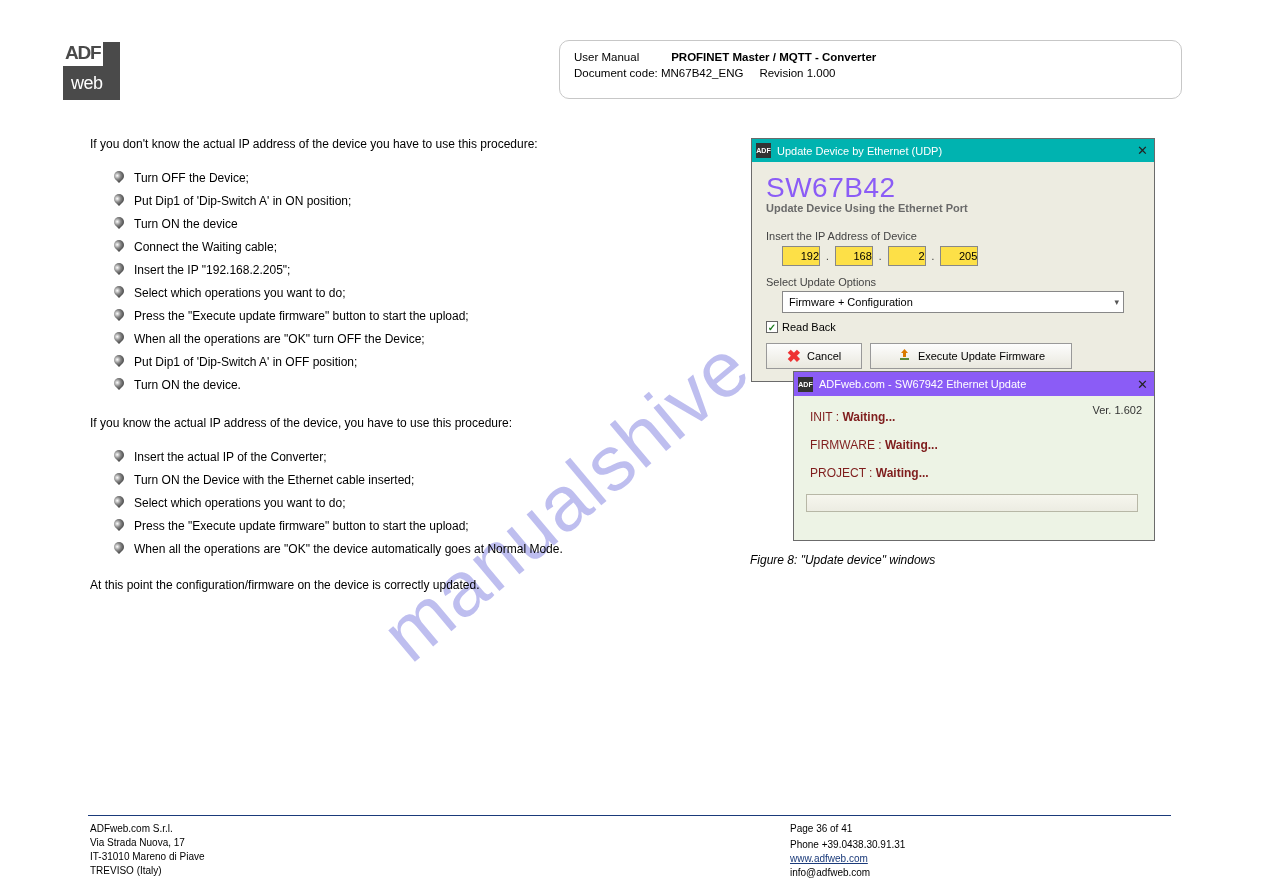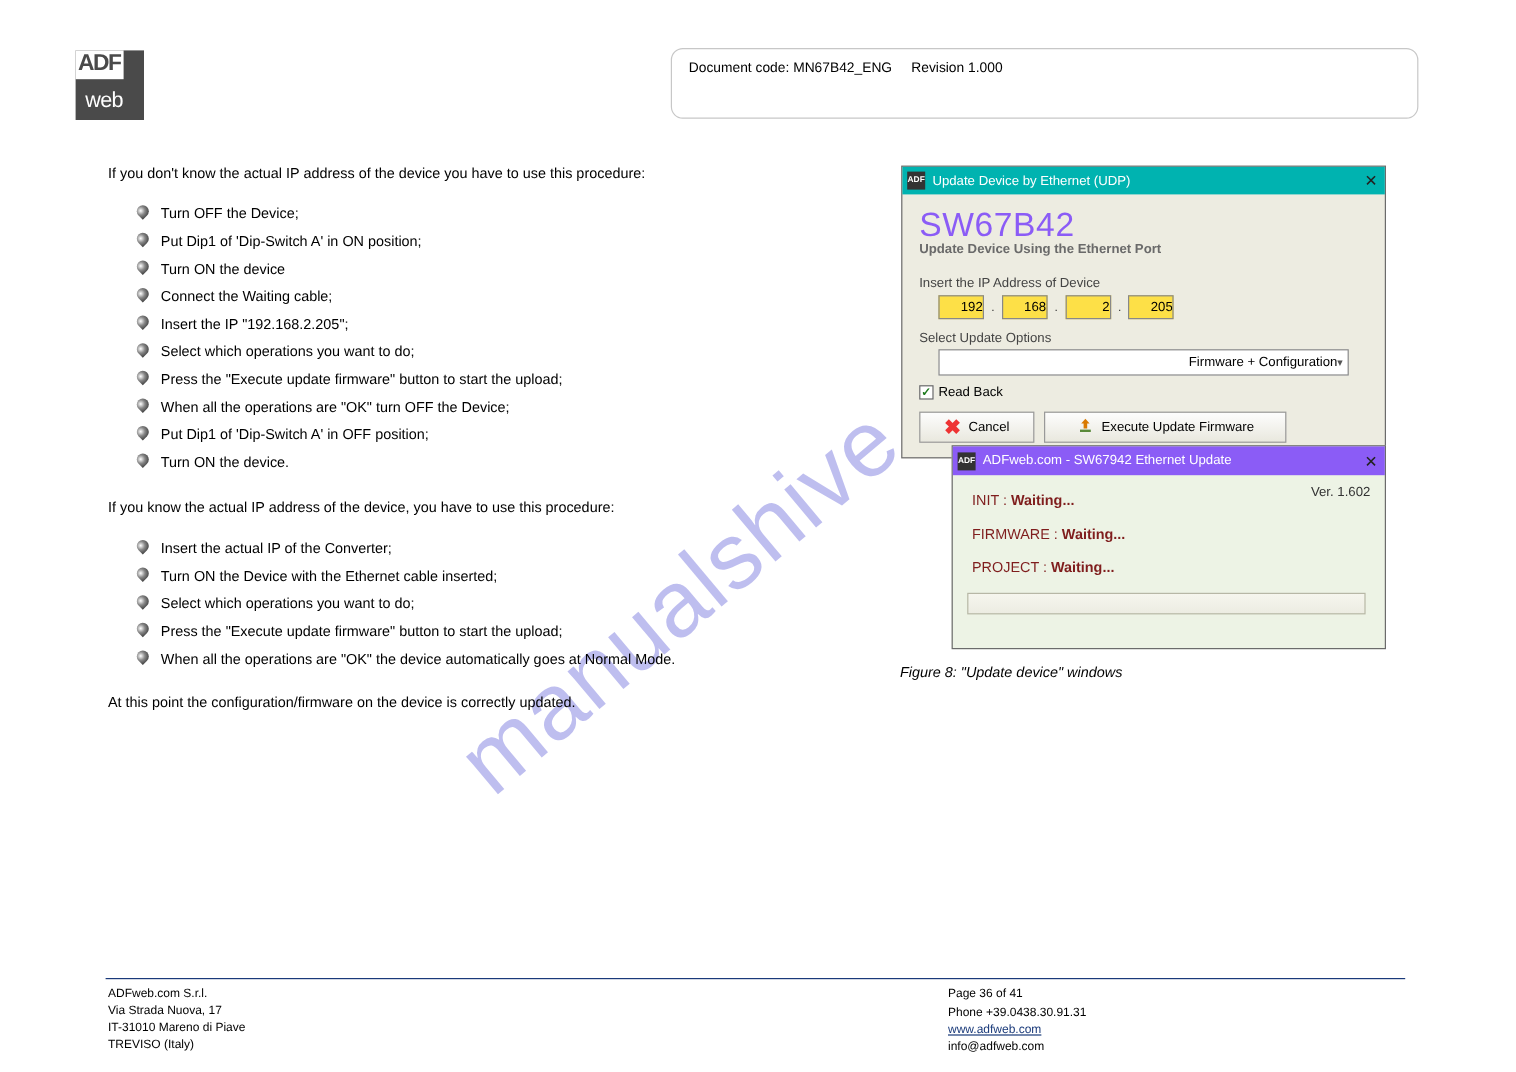--- a/index.html
+++ b/index.html
@@ -135,21 +135,21 @@
   .ip-row input {
     width: 38px; height: 20px; text-align: right;
     border: 1px solid #888; font-size: 11px;
     background: #fde047; font-family: inherit;
   }
   .ip-row .dot { font-size: 10px; color: #333; margin: 0 2px; }
   .dlg1-select-label { margin-top: 10px; margin-bottom: 3px; color:#444; font-size:11px;}
   .dlg1-select {
     width: 342px; margin-left: 16px; height: 22px;
     border: 1px solid #888; background: #fff;
-    display: flex; align-items: center; justify-content: flex-end;
+    display: flex; align-items: center; justify-content: space-between;
     padding: 0 4px 0 6px; font-size: 11px;
   }
   .dlg1-select .chev { font-size: 9px; color: #555; }
   .readback-row { margin-top: 8px; margin-left: 0px; display:flex; align-items:center; gap:4px;}
   .readback-row .cb {
     width: 12px; height: 12px; border: 1px solid #666; background:#fff;
     display:flex; align-items:center; justify-content:center;
     color:#1d7a1d; font-size:10px; font-weight:bold;
   }
   .dlg1-buttons { display:flex; gap:8px; margin-top:10px; }
@@ -248,20 +248,21 @@
 
 <div class="watermark">manualshive.com</div>
 
 <div class="logo">
   <div style="position:absolute;top:0;left:0;width:40px;height:24px;background:#fff;"></div>
   <div class="logo-adf">ADF</div>
   <div class="logo-web">web</div>
 </div>
 
 <div class="header-box">
+  <div class="line"><span>User Manual</span>&nbsp;&nbsp;&nbsp;&nbsp;&nbsp;&nbsp;&nbsp;&nbsp;&nbsp;&nbsp;<b>PROFINET Master / MQTT - Converter</b></div>
   <div class="line">
     <span>Document code:</span>
     <span>MN67B42_ENG</span>
     &nbsp;&nbsp;&nbsp;
     <span>Revision</span>
     <span>1.000</span>
   </div>
 </div>
 
 <div class="content">

